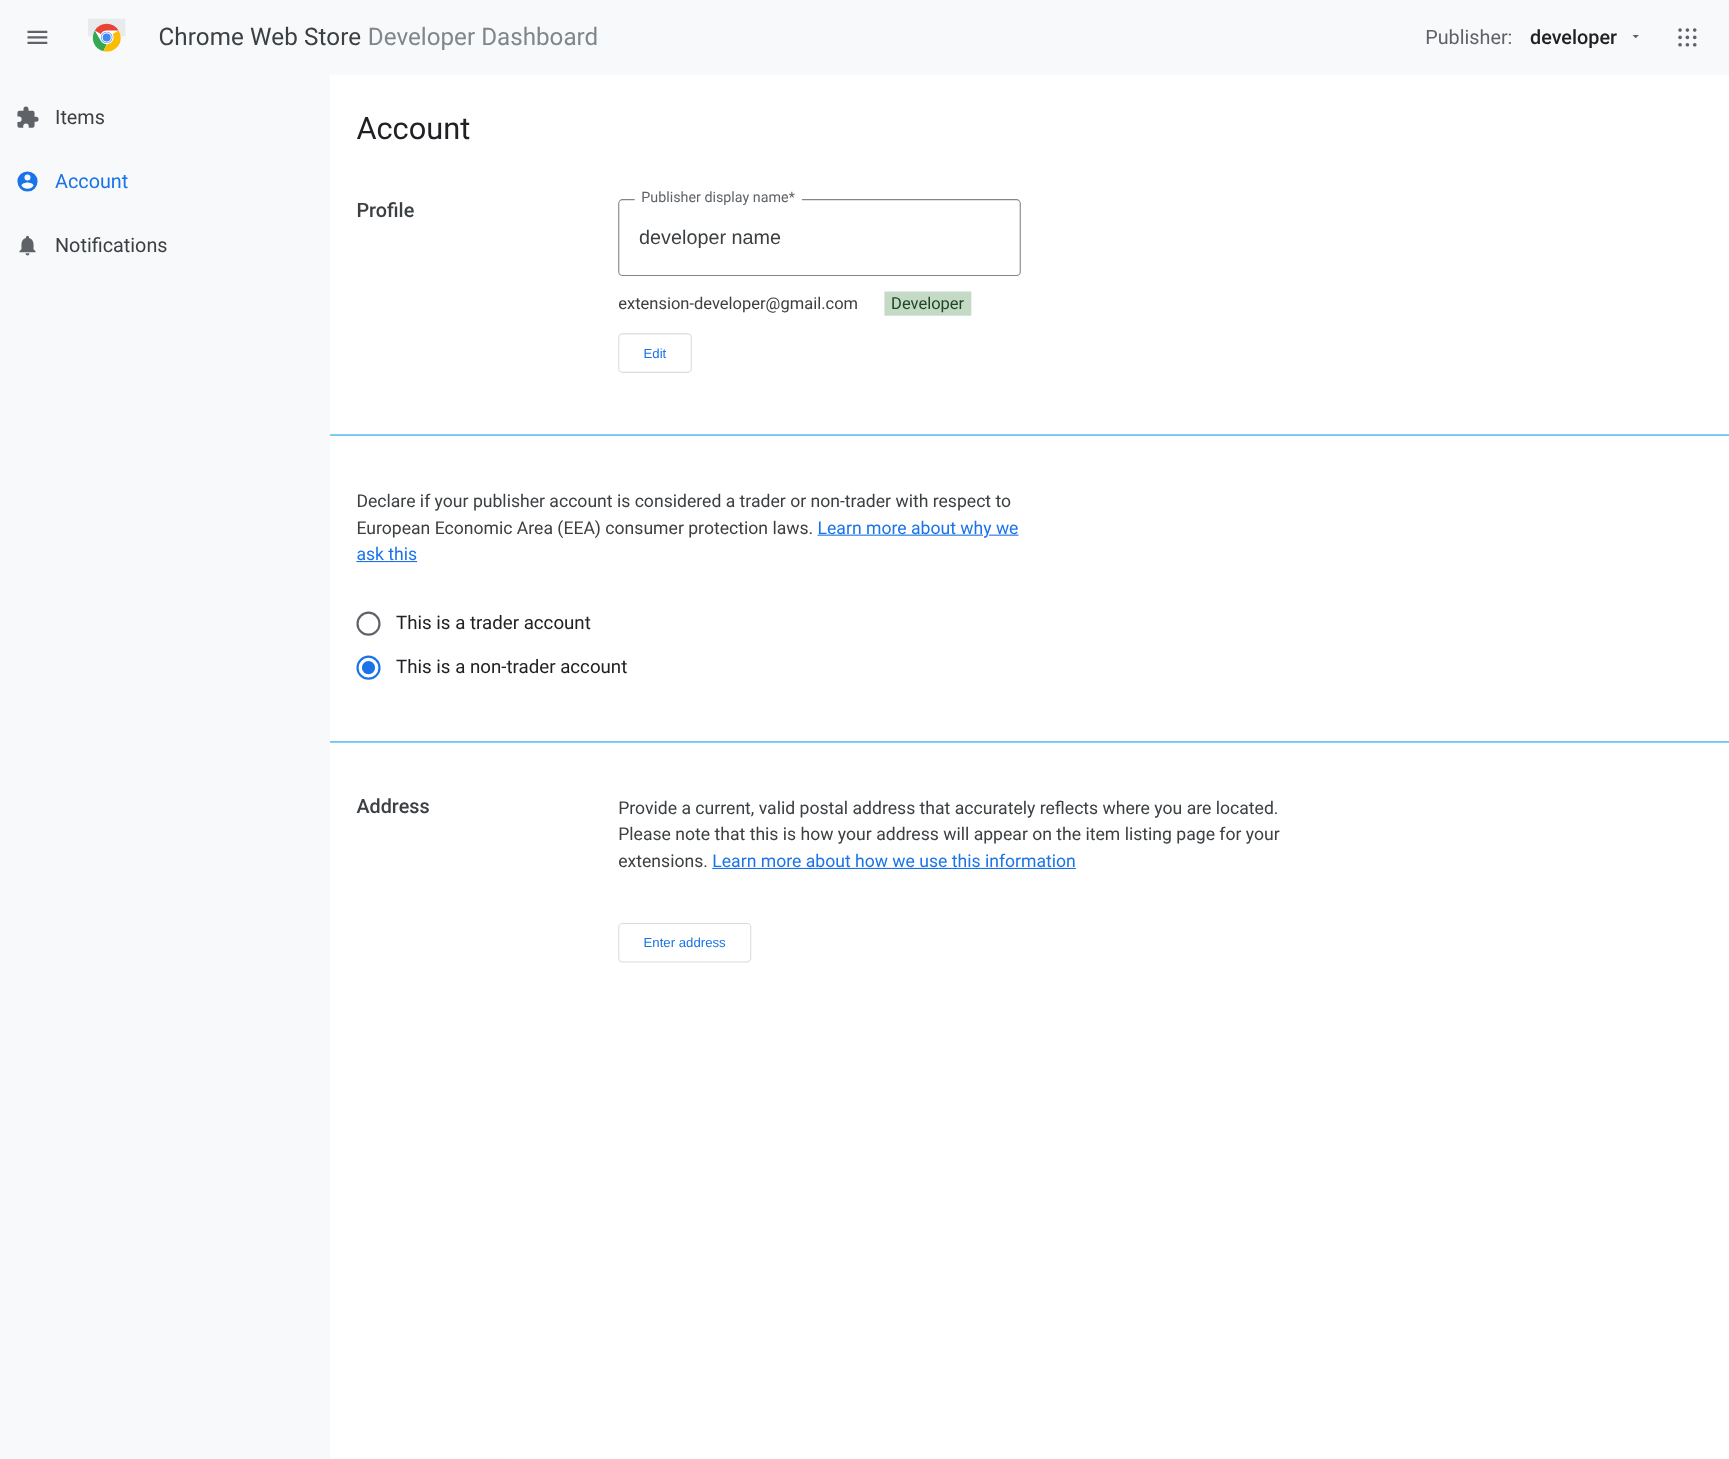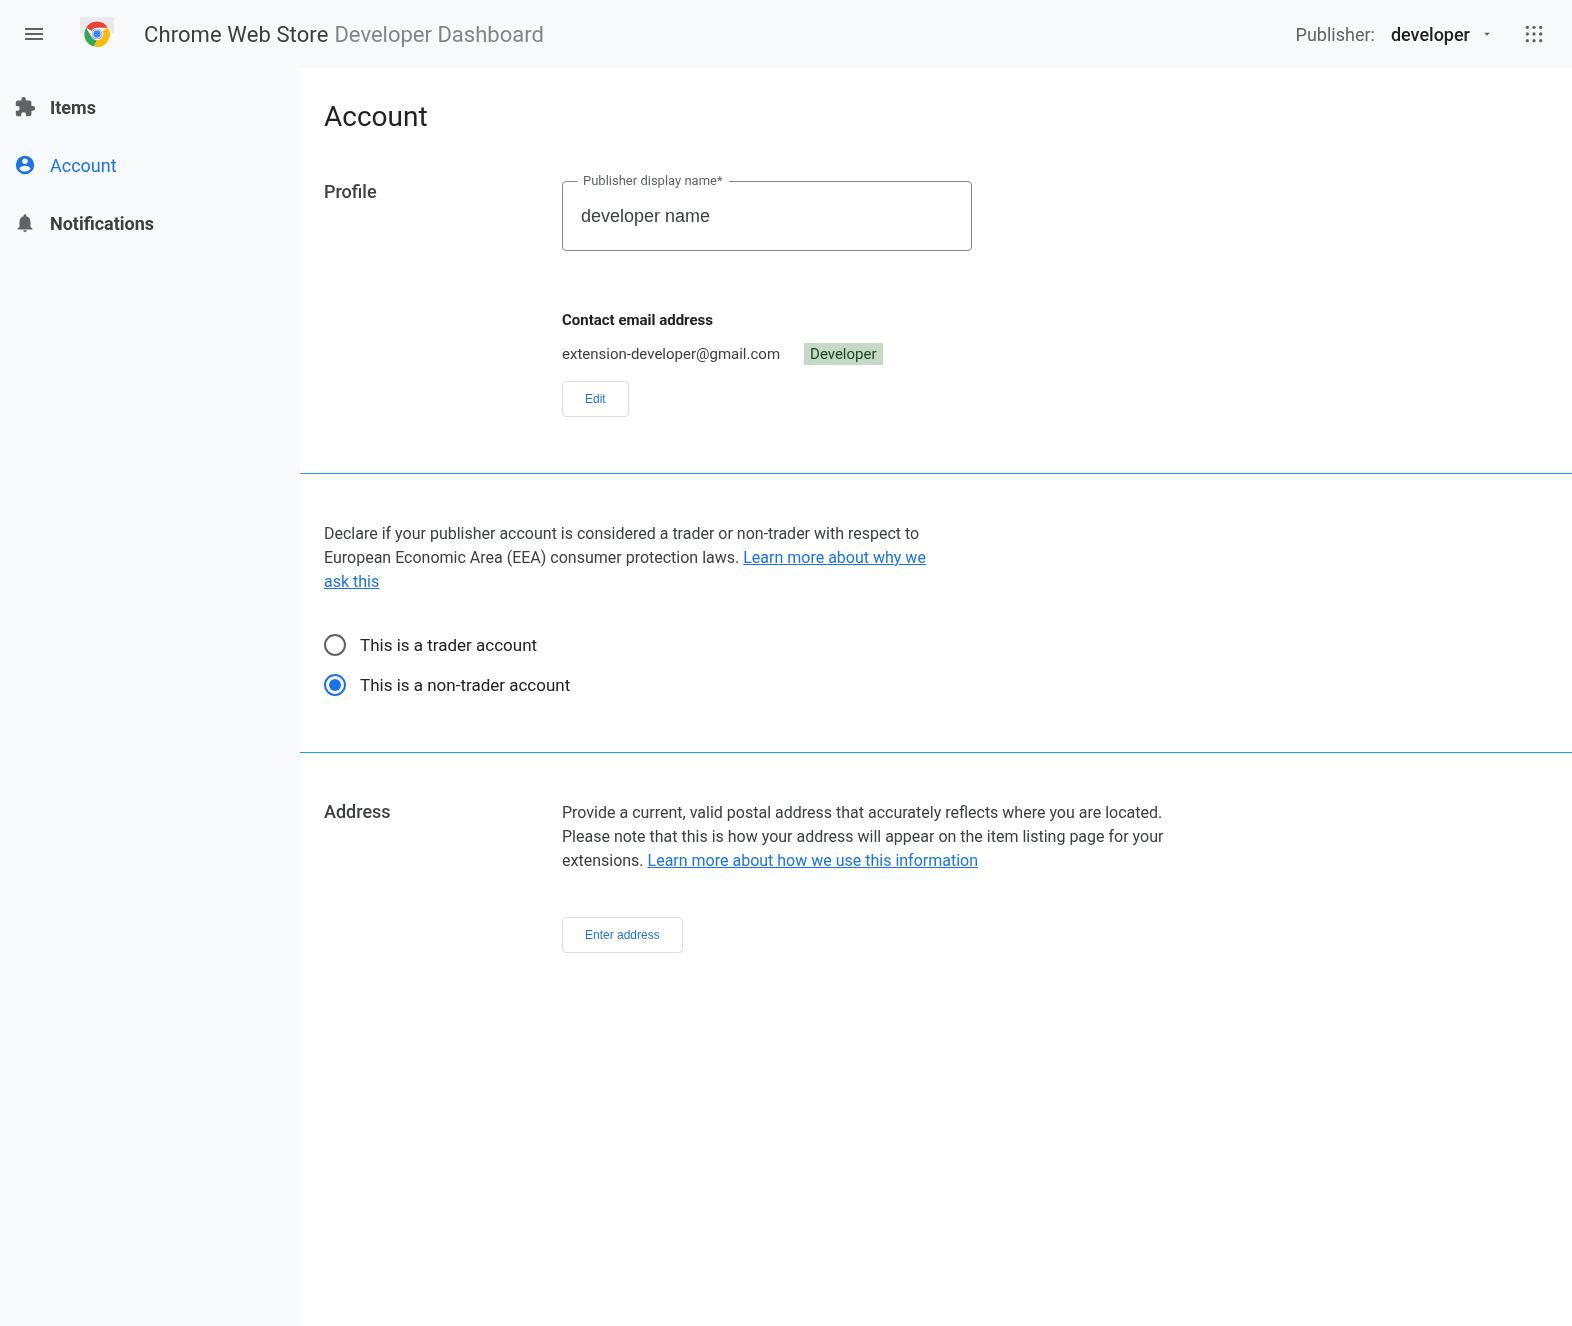--- a/index.html
+++ b/index.html
@@ -80,21 +80,21 @@
     color: #3c4043;
     cursor: pointer;
   }
   .nav-item.active { color: #1a73e8; }
   .nav-item .icon {
     width: 36px;
     display: flex; align-items: center;
     color: #5f6368;
   }
   .nav-item.active .icon { color: #1a73e8; }
-  .nav-item .label { font-weight: 700; }
+  .nav-item .label { font-weight: 400; }
   .nav-item.active .label { font-weight: 400; }
 
   .main {
     flex: 1;
     background: #fff;
     min-height: calc(100vh - 68px);
   }
   .page-title {
     font-size: 28px;
     font-weight: 400;
@@ -118,21 +118,21 @@
   .section-content {
     flex: 1;
     max-width: 630px;
   }
 
   .text-field {
     position: relative;
     border: 1px solid #80868b;
     border-radius: 4px;
     height: 70px;
-    width: 410px;
+    width: 366px;
     display:flex; align-items:center;
     padding: 0 18px;
   }
   .text-field-label {
     position: absolute;
     top: -9px; left: 14px;
     background: #fff;
     padding: 0 6px;
     font-size: 13px;
     color: #5f6368;
@@ -286,21 +286,20 @@
   <div class="main">
     <div class="page-title">Account</div>
 
     <div class="section">
       <div class="section-label">Profile</div>
       <div class="section-content">
         <div class="text-field">
           <span class="text-field-label">Publisher display name*</span>
           <input class="text-field-input" value="developer name" style="">
         </div>
-        <div class="field-heading">Contact email address</div>
         <div class="email-row">
           <span>extension-developer@gmail.com</span>
           <span class="verified-badge">Developer</span>
         </div>
         <button class="btn-outline">Edit</button>
       </div>
     </div>
 
     <div class="section">
       <div class="section-content">

